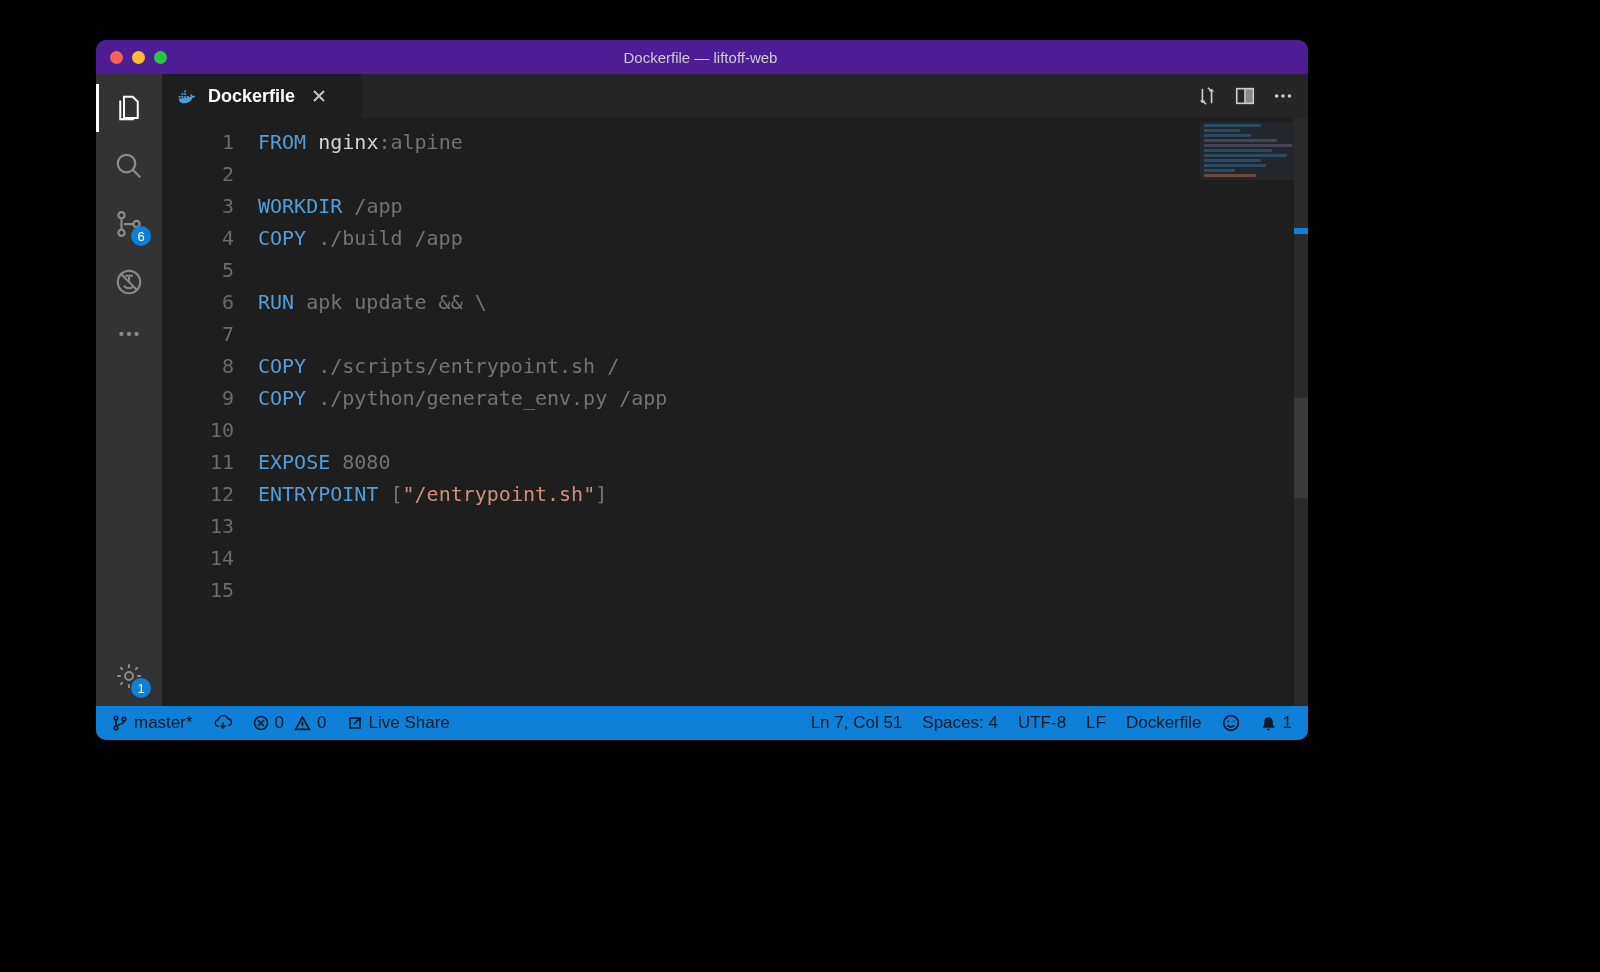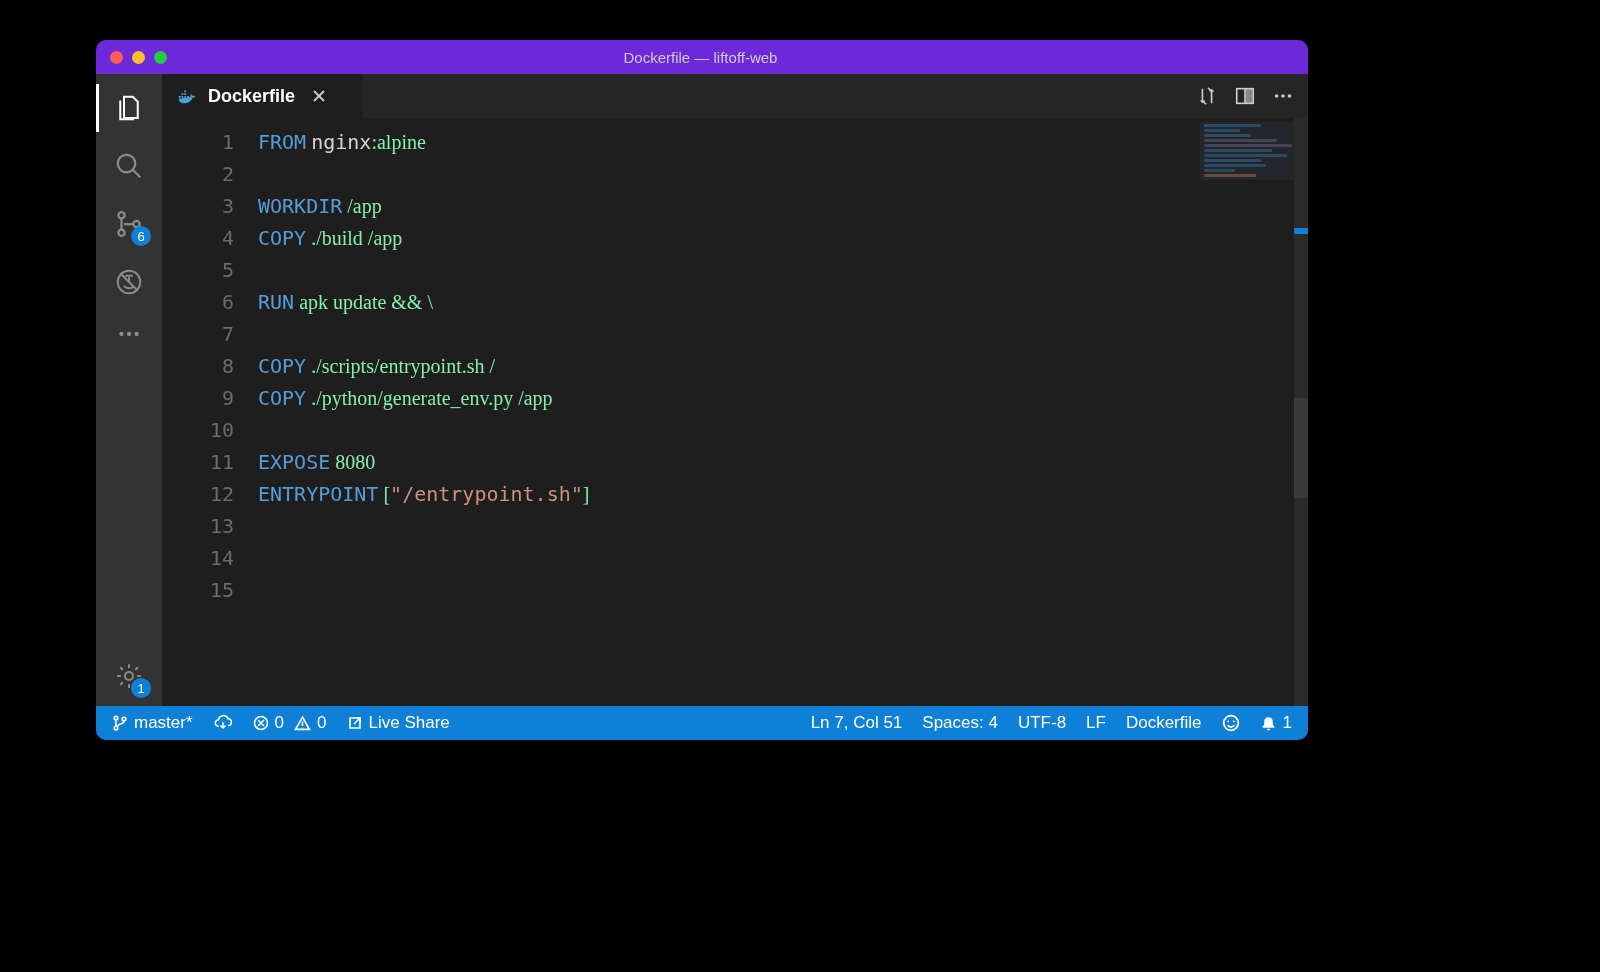--- a/index.html
+++ b/index.html
@@ -18,21 +18,21 @@
     height: 700px;
     background: #1e1e1e;
     border-radius: 10px;
     box-shadow: 0 20px 60px rgba(0,0,0,0.6);
     display: flex;
     flex-direction: column;
     overflow: hidden;
   }
   .titlebar {
     height: 34px;
-    background: #6d28d9;
+    background: #4c1d95;
     display: flex;
     align-items: center;
     padding: 0 14px;
     flex: 0 0 auto;
   }
   .traffic { display: flex; gap: 9px; }
   .traffic .dot { width: 13px; height: 13px; border-radius: 50%; }
   .dot.red { background: #ff5f57; }
   .dot.yellow { background: #febc2e; }
   .dot.green { background: #28c840; }
@@ -113,21 +113,21 @@
   .gutter div, .code div { height:32px; line-height:32px; }
   .code {
     flex:1; padding:8px 0;
     color:#d4d4d4;
     position:relative;
   }
   .code .line { white-space:pre; padding-left:6px; position:relative; }
   .line.current { background:rgba(255,255,255,0.03); outline:1px solid #2a2d2e; }
   .kw { color:#569cd6; }
   .str { color:#ce9178; }
-  .plain { color:#86efac;font-family:Liberation Serif, serif; }
+  .plain { color:#737373; }
   .image { color:#d4d4d4; text-decoration-color: rgba(255,255,255,0.25); text-underline-offset:5px;}
   .cursor { display:inline-block; width:1px; height:24px; background:#aeafad; vertical-align:text-top; margin-left:1px; }
   .bar {
     display:inline-block; width:3px; height:24px; background:#0f80d7; position:absolute; left:-22px; top:4px;
   }
   .minimap {
     position:absolute; right:0; top:0; width:112px; height:100%;
     background:#1e1e1e;
     border-left:1px solid #1e1e1e;
   }
@@ -141,21 +141,21 @@
   .scroll-mark {
     position:absolute; right:0px; width:14px; background:#0f80d7;
   }
   .scroll-track {
     position:absolute; right:0; top:0; width:14px; height:100%;
     background:#2a2a2a;
   }
   .statusbar {
     height:34px;
     background:#0f80d7;
-    color:#ffffff;
+    color:#0f172a;
     display:flex;
     align-items:center;
     padding:0 10px;
     font-size:17px;
     gap:8px;
   }
   .statusbar .sitem { display:flex; align-items:center; gap:6px; padding:0 6px; cursor:pointer; white-space:nowrap;}
   .statusbar .spacer { flex:1; }
   svg { display:block; }
 </style>

